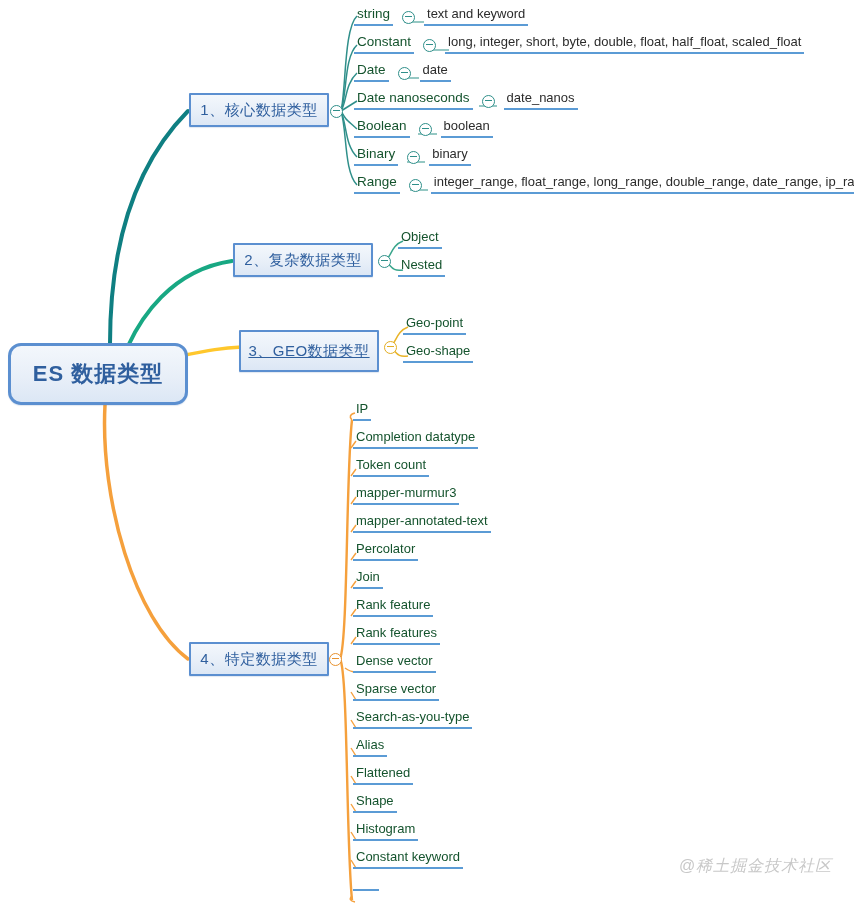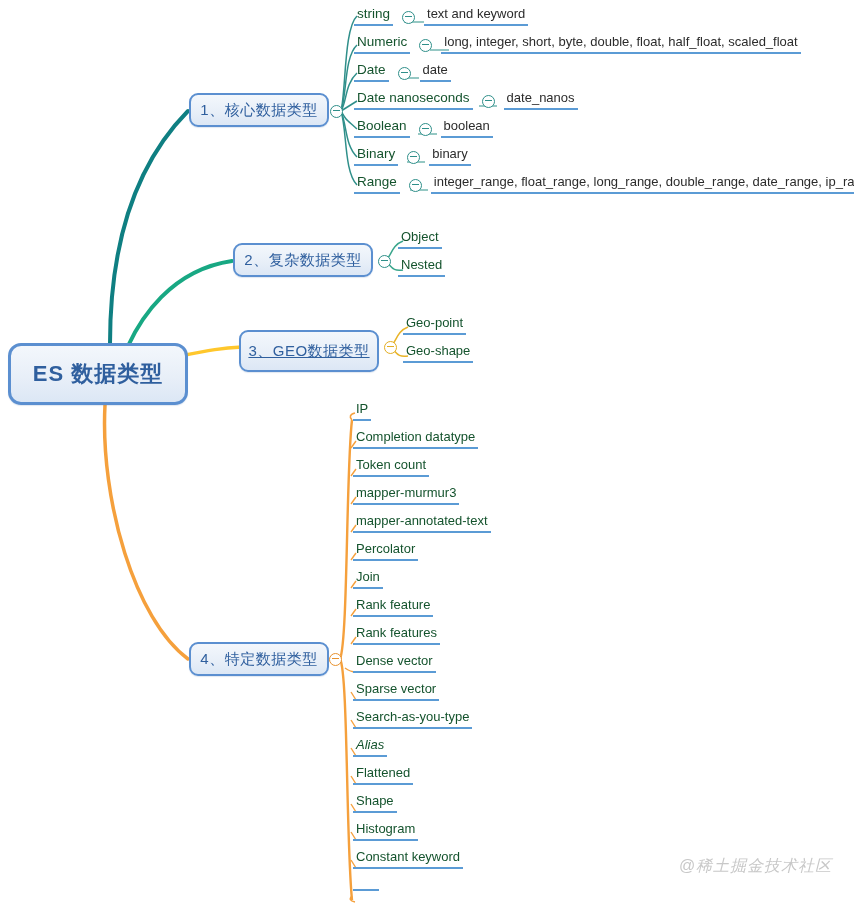--- a/index.html
+++ b/index.html
@@ -27,21 +27,21 @@
     width: 854px;
     height: 915px;
     pointer-events: none;
   }
 
   
   .node-box {
     position: absolute;
     box-sizing: border-box;
     border: 2px solid #5b8fd0;
-    border-radius: 9px;
+    border-radius: 1px;
     background: linear-gradient(180deg, #f3f7fc 0%, #e8eff8 55%, #dce7f5 100%);
     color: #2f5f9e;
     display: flex;
     align-items: center;
     justify-content: center;
     white-space: nowrap;
     box-shadow: 0 1px 1px rgba(90,130,180,0.18);
   }
   .root-box {
     font-size: 22px;
@@ -198,21 +198,21 @@
     <span>1、核心数据类型</span>
   </div>
   <span class="toggle t-branch teal" style="left:330px; top:105px;"></span>
 
   <div class="leaf" style="left:354px; top:5px;">
     <span class="leaf-label l1">string</span>
     <span class="toggle teal"></span>
     <span class="leaf-sub">text and keyword</span>
   </div>
   <div class="leaf" style="left:354px; top:33px;">
-    <span class="leaf-label l1">Numeric</span>
+    <span class="leaf-label l1">Constant</span>
     <span class="toggle teal"></span>
     <span class="leaf-sub">long, integer, short, byte, double, float, half_float, scaled_float</span>
   </div>
   <div class="leaf" style="left:354px; top:61px;text-align:right;">
     <span class="leaf-label l1">Date</span>
     <span class="toggle teal"></span>
     <span class="leaf-sub">date</span>
   </div>
   <div class="leaf" style="left:354px; top:89px;">
     <span class="leaf-label l1">Date nanoseconds</span>
@@ -293,21 +293,21 @@
   </div>
   <div class="leaf" style="left:353px; top:652px;">
     <span class="leaf-label">Dense vector</span>
   </div>
   <div class="leaf" style="left:353px; top:680px;">
     <span class="leaf-label">Sparse vector</span>
   </div>
   <div class="leaf" style="left:353px; top:708px;">
     <span class="leaf-label">Search-as-you-type</span>
   </div>
-  <div class="leaf" style="left:353px; top:736px;font-style:italic;">
+  <div class="leaf" style="left:353px; top:736px;">
     <span class="leaf-label">Alias</span>
   </div>
   <div class="leaf" style="left:353px; top:764px;">
     <span class="leaf-label">Flattened</span>
   </div>
   <div class="leaf" style="left:353px; top:792px;">
     <span class="leaf-label">Shape</span>
   </div>
   <div class="leaf" style="left:353px; top:820px;">
     <span class="leaf-label">Histogram</span>

